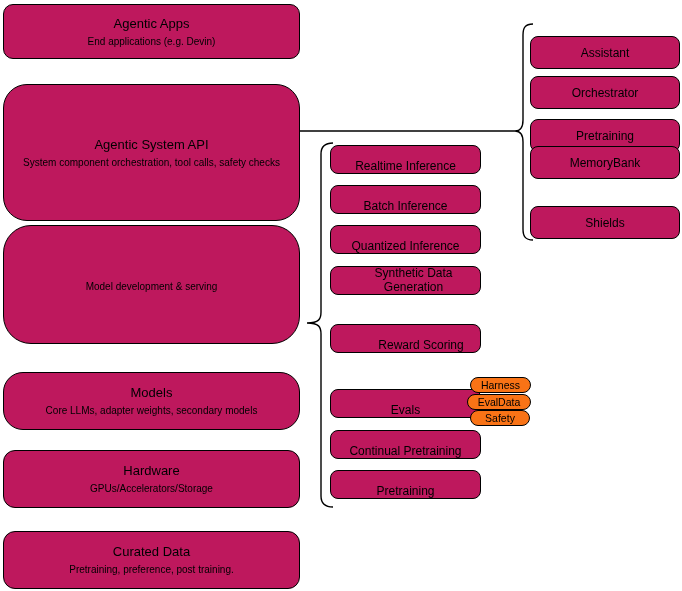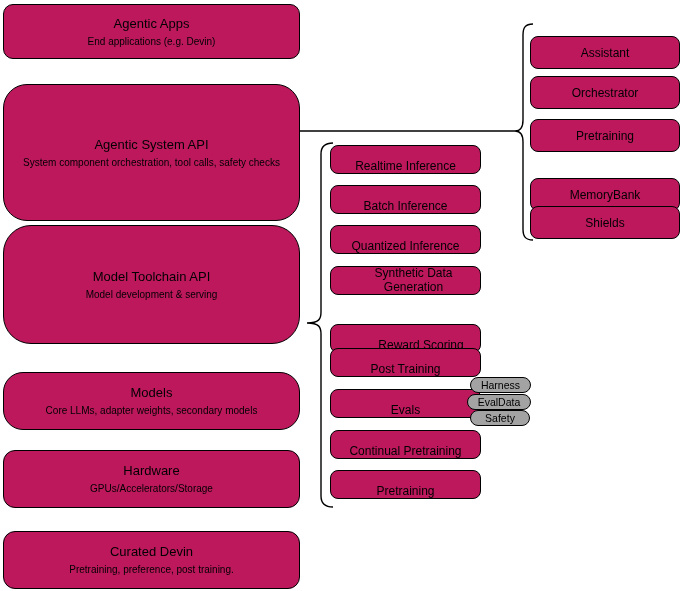--- a/index.html
+++ b/index.html
@@ -52,21 +52,21 @@
     left: 530px;
     width: 150px;
     height: 33px;
     border-radius: 8px;
     font-size: 12px;
   }
   .pill {
     position: absolute;
     box-sizing: border-box;
     border: 1.5px solid #000000;
-    background: #a3a3a3;
+    background: #f97316;
     border-radius: 8px;
     height: 16px;
     display: flex;
     align-items: center;
     justify-content: center;
     font-size: 10.5px;
     z-index: 5;
   }
   .connector-layer {
     position: absolute;
@@ -95,56 +95,52 @@
     <div class="title">Agentic Apps</div>
     <div class="subtitle">End applications (e.g. Devin)</div>
   </div>
 
   <div class="node lbox" style="top:84px; height:137px; border-radius:24px;">
     <div class="title">Agentic System API</div>
     <div class="subtitle">System component orchestration, tool calls, safety checks</div>
   </div>
 
   <div class="node lbox" style="top:225px; height:119px; border-radius:28px;">
-    <div class="title">Model Toolchain API</div>
     <div class="subtitle">Model development &amp; serving</div>
   </div>
 
   <div class="node lbox" style="top:372px; height:58px; border-radius:20px;">
     <div class="title">Models</div>
     <div class="subtitle">Core LLMs, adapter weights, secondary models</div>
   </div>
 
   <div class="node lbox" style="top:450px; height:58px; border-radius:12px;">
     <div class="title">Hardware</div>
     <div class="subtitle">GPUs/Accelerators/Storage</div>
   </div>
 
   <div class="node lbox" style="top:531px; height:58px; border-radius:12px;">
-    <div class="title">Curated Devin</div>
+    <div class="title">Curated Data</div>
     <div class="subtitle">Pretraining, preference, post training.</div>
   </div>
 
   <div class="node mbox" style="top:145px;">
     <span>Realtime Inference</span>
   </div>
   <div class="node mbox" style="top:185px;">
     <span>Batch Inference</span>
   </div>
   <div class="node mbox" style="top:225px;">
     <span>Quantized Inference</span>
   </div>
   <div class="node mbox" style="top:266px;padding-left:16px;">
     <span>Synthetic Data Generation</span>
   </div>
   <div class="node mbox" style="top:324px;padding-left:31px;">
     <span>Reward Scoring</span>
-  </div>
-  <div class="node mbox" style="top:348px;">
-    <span>Post Training</span>
   </div>
   <div class="node mbox" style="top:389px;">
     <span>Evals</span>
   </div>
   <div class="node mbox" style="top:430px;">
     <span>Continual Pretraining</span>
   </div>
   <div class="node mbox" style="top:470px;">
     <span>Pretraining</span>
   </div>
@@ -161,20 +157,20 @@
 
   <div class="node rbox" style="top:36px;">
     <span>Assistant</span>
   </div>
   <div class="node rbox" style="top:76px;">
     <span>Orchestrator</span>
   </div>
   <div class="node rbox" style="top:119px;">
     <span>Pretraining</span>
   </div>
-  <div class="node rbox" style="top:178px;text-align:right;">
+  <div class="node rbox" style="top:146px;text-align:right;">
     <span>MemoryBank</span>
   </div>
   <div class="node rbox" style="top:206px;">
     <span>Shields</span>
   </div>
 
 </div>
 
 </body></html>

